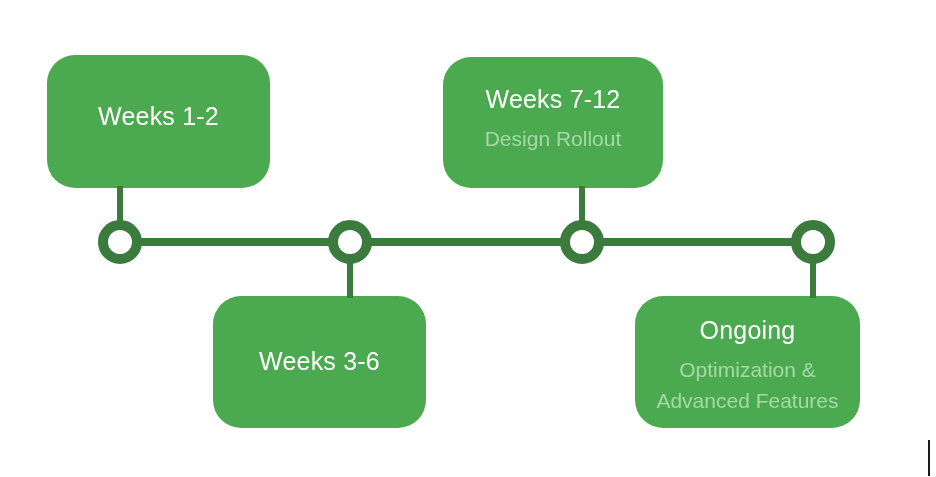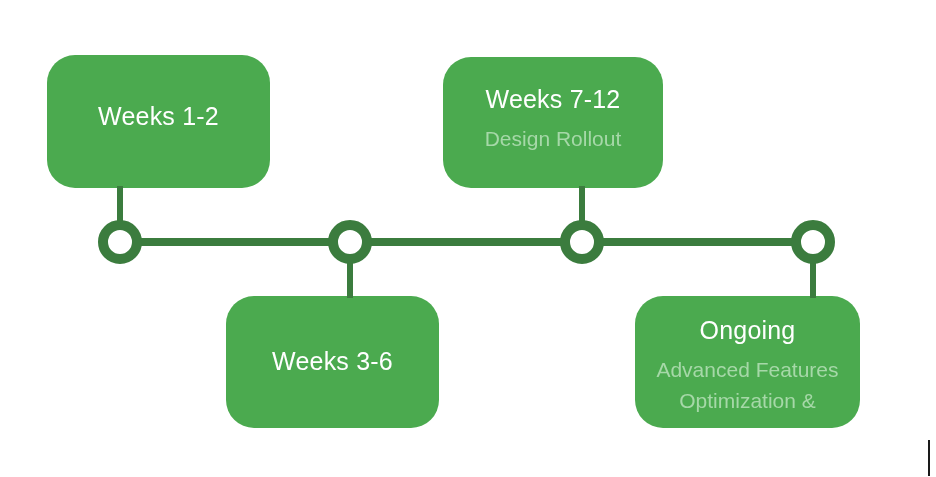--- a/index.html
+++ b/index.html
@@ -43,21 +43,21 @@
     margin-top: 9px;
     color: var(--subtitle-color);
     font-size: 21px;
     line-height: 31px;
     font-weight: 400;
   }
   .mbox .subtitle span { display: block; }
 
   #box-w12  { left: 47px;  top: 55px;  width: 223px; height: 133px; padding-bottom: 12px; }
   #box-w712 { left: 443px; top: 57px;  width: 220px; height: 131px; padding-bottom: 8px; }
-  #box-w36  { left: 226px; top: 296px; width: 213px; height: 132px; padding-top: 6px; }
+  #box-w36  { left: 213px; top: 296px; width: 213px; height: 132px; padding-top: 6px; }
   #box-ong  { left: 635px; top: 296px; width: 225px; height: 132px; padding-top: 6px; }
 
   
   .tl-bar {
     position: absolute;
     left: 118px; top: 238px;
     width: 697px; height: 8px;
     background: var(--timeline-green);
     z-index: 1;
   }
@@ -123,20 +123,20 @@
 
   <div class="mbox" id="box-w36">
     <div class="title">Weeks 3-6</div>
     <div class="subtitle">
     </div>
   </div>
 
   <div class="mbox" id="box-ong">
     <div class="title">Ongoing</div>
     <div class="subtitle">
+      <span>Optimization &amp;</span>
       <span>Advanced Features</span>
-      <span>Optimization &amp;</span>
     </div>
   </div>
 
   <div class="artifact-line"></div>
 
 </div>
 
 </body></html>

